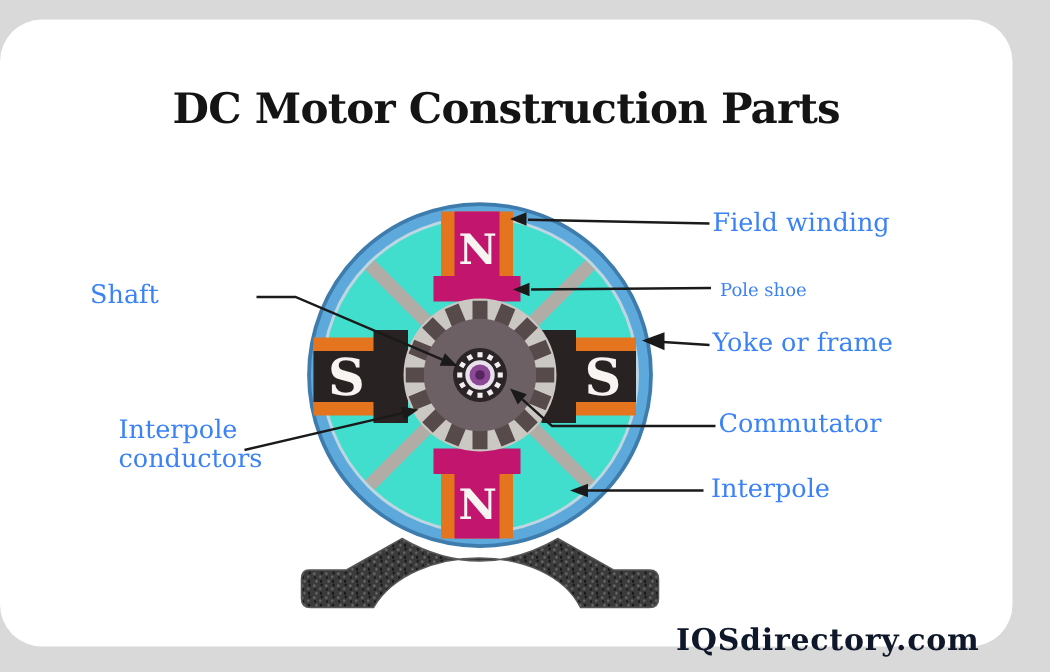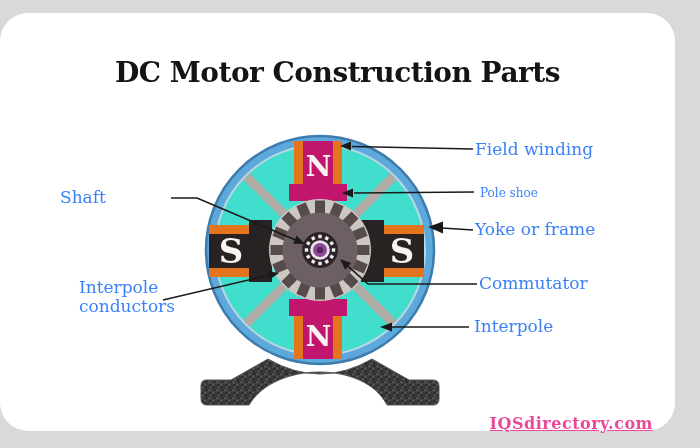--- a/index.html
+++ b/index.html
@@ -38,25 +38,24 @@
   .lbl-shaft{left:60px;top:175px;width:102px;}
   .lbl-armature{left:79px;top:265px;width:120px;}
   .lbl-field{left:475px;top:127px;}
   .lbl-poleshoe{left:480px;top:171px;font-size:12px;}
   .lbl-yoke{left:475px;top:207px;text-align:right;}
   .lbl-commutator{left:479px;top:261px;}
   .lbl-interpole{left:474px;top:304px;}
   .watermark{
     position:absolute;
     right:22px;top:401px;
-    font-size:16px;
+    font-size:20px;
     font-weight:bold;
-    color:#ec4899;
+    color:#0f172a;
     letter-spacing:0.5px;
-    text-decoration:underline;
   }
 </style>
 </head>
 <body>
 
 <div class="stage">
   <div class="card">
     <div class="title">DC Motor Construction Parts</div>
 
     <svg class="diagram" width="700" height="448" viewBox="0 0 700 448">

